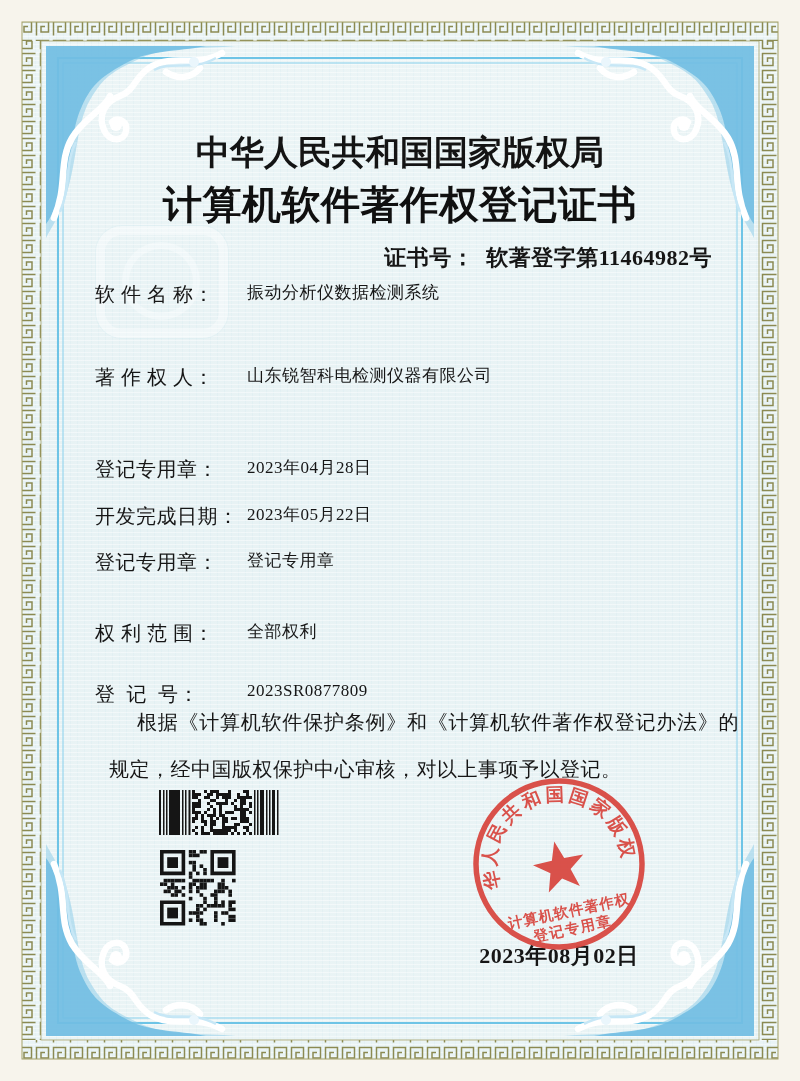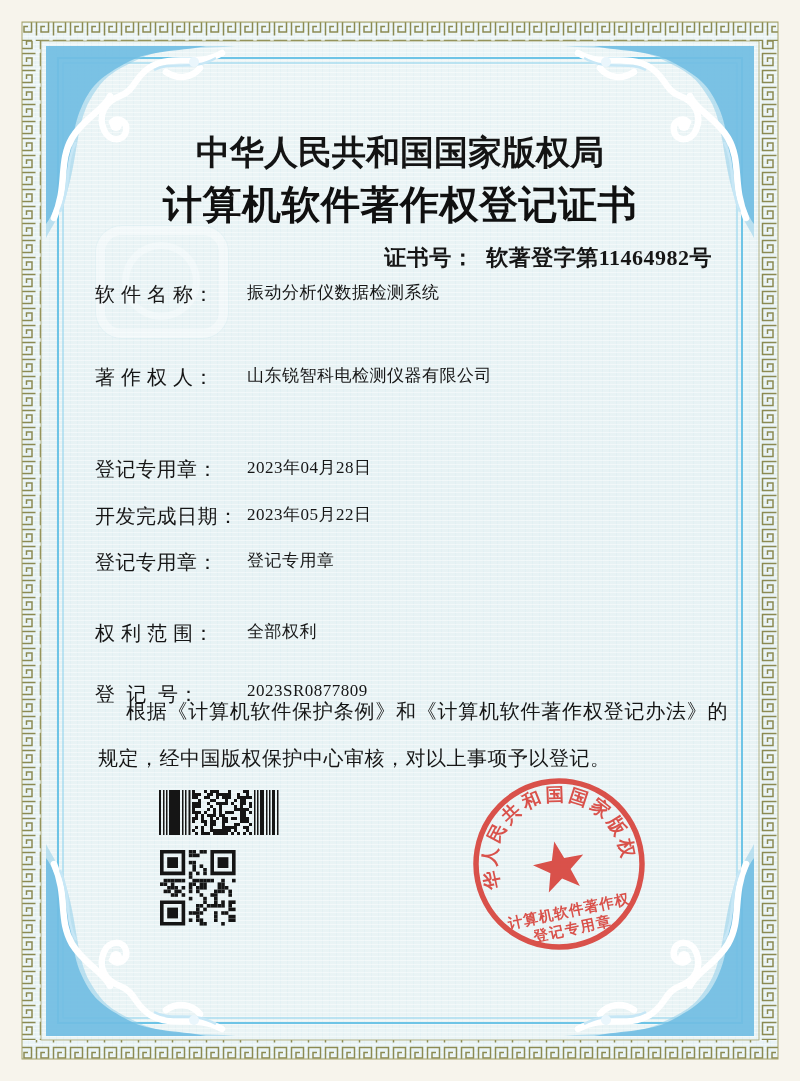--- a/index.html
+++ b/index.html
@@ -65,21 +65,21 @@
     display:inline-block;vertical-align:top;
     font-size:17px;font-weight:400;letter-spacing:.5px;
   }
   .frow .fvalue .v2{display:block;}
   .r0{top:281px;} .r1{top:364px;} .r2{top:456px;} .r3{top:503px;}
   .r4{top:549px;} .r5{top:596px;margin-top:24px;} .r6{top:681px;}
 
   .statement{
     position:absolute;left:98px;top:688px;width:630px;
     font-size:20px;line-height:47px;letter-spacing:.5px;
-    text-indent:28px;margin:0;text-align:justify;
+    text-indent:28px;margin:11px;text-align:justify;
   }
 
   .barcode{position:absolute;left:159px;top:790px;z-index:2;}
   .qrcode{position:absolute;left:160px;top:850px;z-index:2;}
 
   .seal{
     position:absolute;left:471px;top:776px;width:176px;height:176px;z-index:3;
     transform:rotate(-12deg);
     opacity:.93;
   }
@@ -471,14 +471,15 @@
         <path id="sealArc" d="M27.8,106.4 A63,63 0 1 1 148.2,106.4" fill="none"></path>
         <text font-size="18.5" font-weight="700" fill="#d8453e" letter-spacing="3.5">
           <textPath href="#sealArc" startOffset="50%" text-anchor="middle">中华人民共和国国家版权局</textPath>
         </text>
         <polygon fill="#d8453e" points="88,65 94.3,83.3 113.7,83.7 98.3,95.3 103.9,113.8 88,102.8 72.1,113.8 77.7,95.3 62.3,83.7 81.7,83.3"></polygon>
         <text x="88" y="141" text-anchor="middle" font-size="14.5" font-weight="700" fill="#d8453e" letter-spacing="1">计算机软件著作权</text>
         <text x="88" y="159" text-anchor="middle" font-size="14.5" font-weight="700" fill="#d8453e" letter-spacing="1.5">登记专用章</text>
       </svg>
     </div>
 
+    <div class="issue-date">2023年08月02日</div>
   </div>
 </div>
 
 </body></html>

